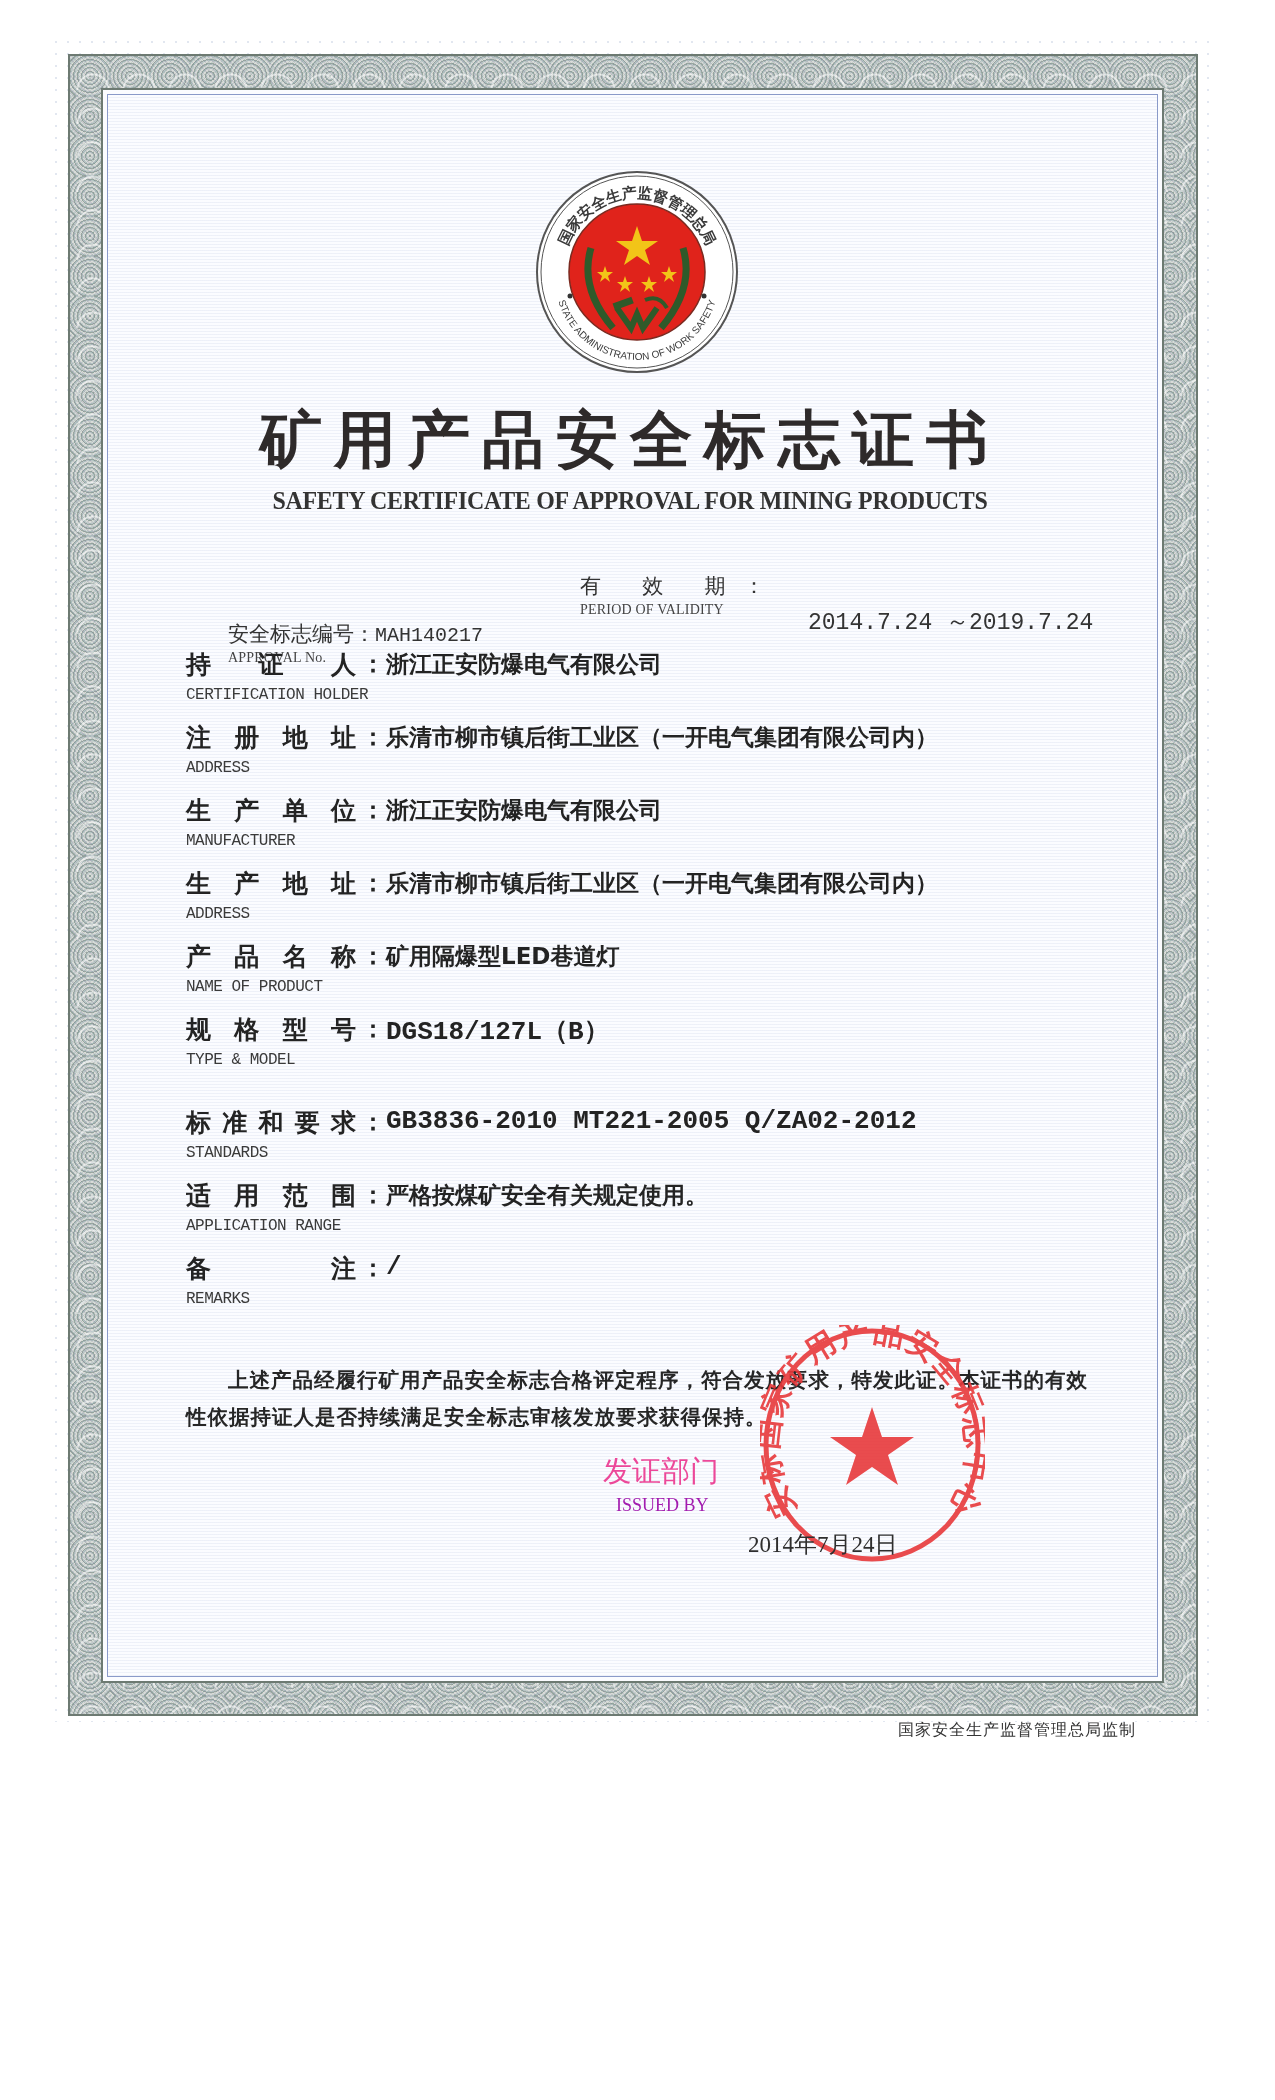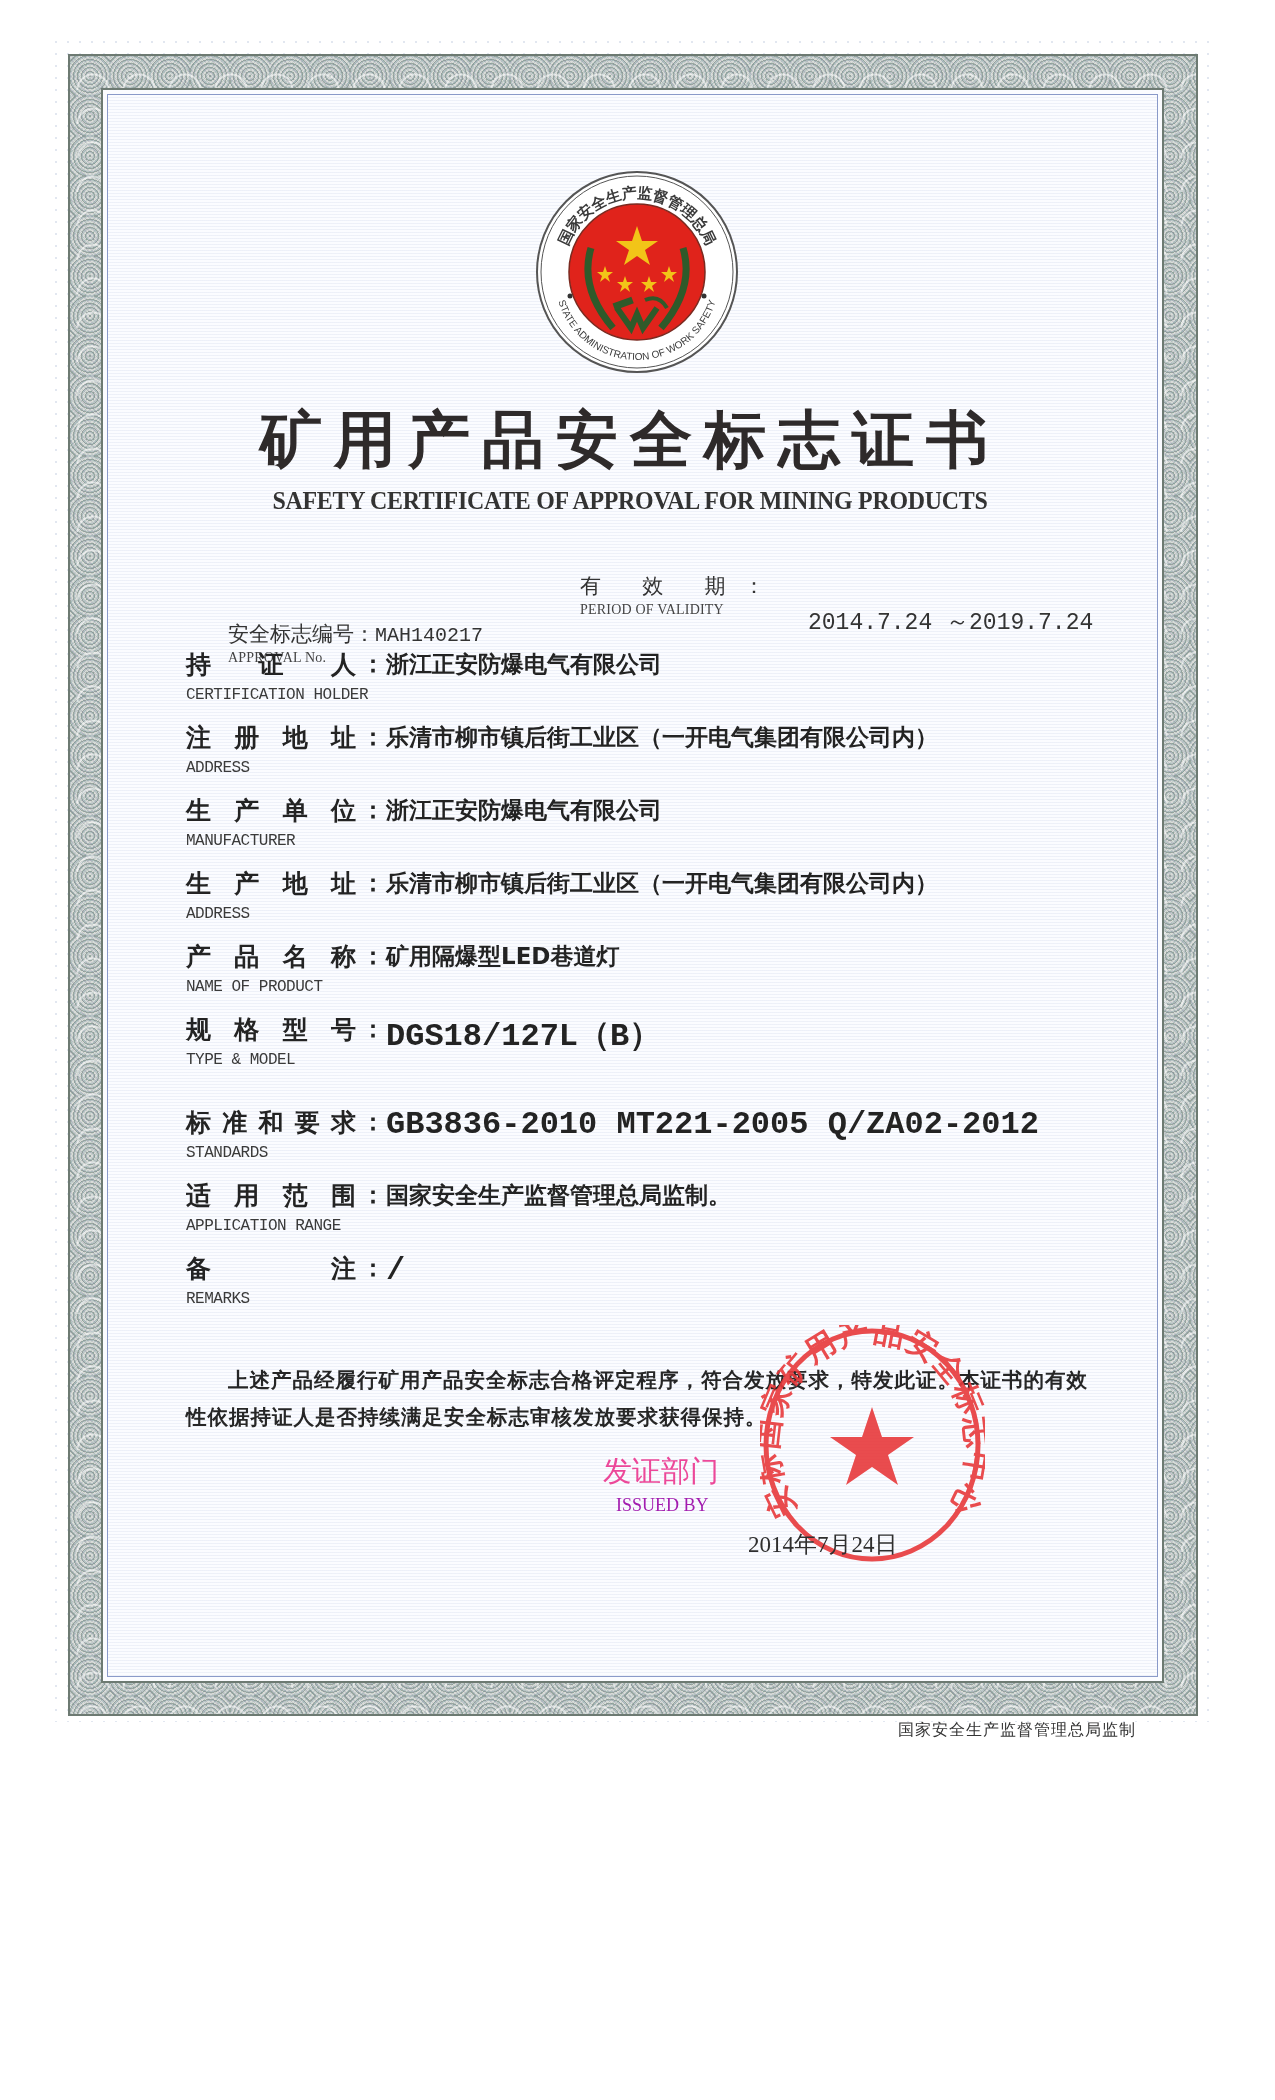--- a/index.html
+++ b/index.html
@@ -48,21 +48,21 @@
     .fields { position: absolute; left: 186px; top: 648px; width: 900px; }
     .field { position: relative; height: 73px; }
     .field.gap { margin-top: 20px; }
     .field .label { position: absolute; left: 0; top: 0; width: 170px; display: flex;
                     justify-content: space-between; font-family: "DejaVu Sans", sans-serif;
                     font-weight: bold; font-size: 25px; color: #232323; }
     .field .colon { position: absolute; left: 175px; top: 0; font-family: "DejaVu Sans", sans-serif;
                     font-weight: bold; font-size: 24px; color: #232323; }
     .field .value { position: absolute; left: 200px; top: 1px; font-family: "DejaVu Sans", sans-serif;
                     font-weight: bold; font-size: 23px; color: #232323; white-space: nowrap; }
-    .field .value.mono { font-family: "Liberation Mono", monospace; font-size: 32px; top: 0; }
+    .field .value.mono { font-family: "Liberation Mono", monospace; font-size: 26px; top: 0; }
     .field .en { position: absolute; left: 0; top: 38px; font-family: "Liberation Mono", monospace;
                  font-size: 16px; color: #3a3a3a; letter-spacing: -0.5px; }
 
     .statement { position: absolute; left: 186px; top: 1362px; width: 910px;
                  font-family: "DejaVu Serif", serif; font-weight: bold; font-size: 20.5px;
                  line-height: 37px; color: #262626; text-indent: 42px; letter-spacing: 1px; }
 
     .issued-cn { position: absolute; left: 603px; top: 1452px; font-family: "DejaVu Serif", serif;
                  font-size: 29px; color: #ec4899; }
     .issued-en { position: absolute; left: 616px; top: 1495px; font-family: "Liberation Serif", serif;
@@ -202,21 +202,21 @@
     <span class="en">STANDARDS</span>
   </div>
   <div class="field">
     <div class="label">
       <span>适</span>
         <span>用</span>
         <span>范</span>
         <span>围</span>
     </div>
     <span class="colon">：</span>
-    <span class="value">国家安全生产监督管理总局监制。</span>
+    <span class="value">严格按煤矿安全有关规定使用。</span>
     <span class="en">APPLICATION RANGE</span>
   </div>
   <div class="field">
     <div class="label">
       <span>备</span>
         <span>注</span>
     </div>
     <span class="colon">：</span>
     <span class="value mono">/</span>
     <span class="en">REMARKS</span>

